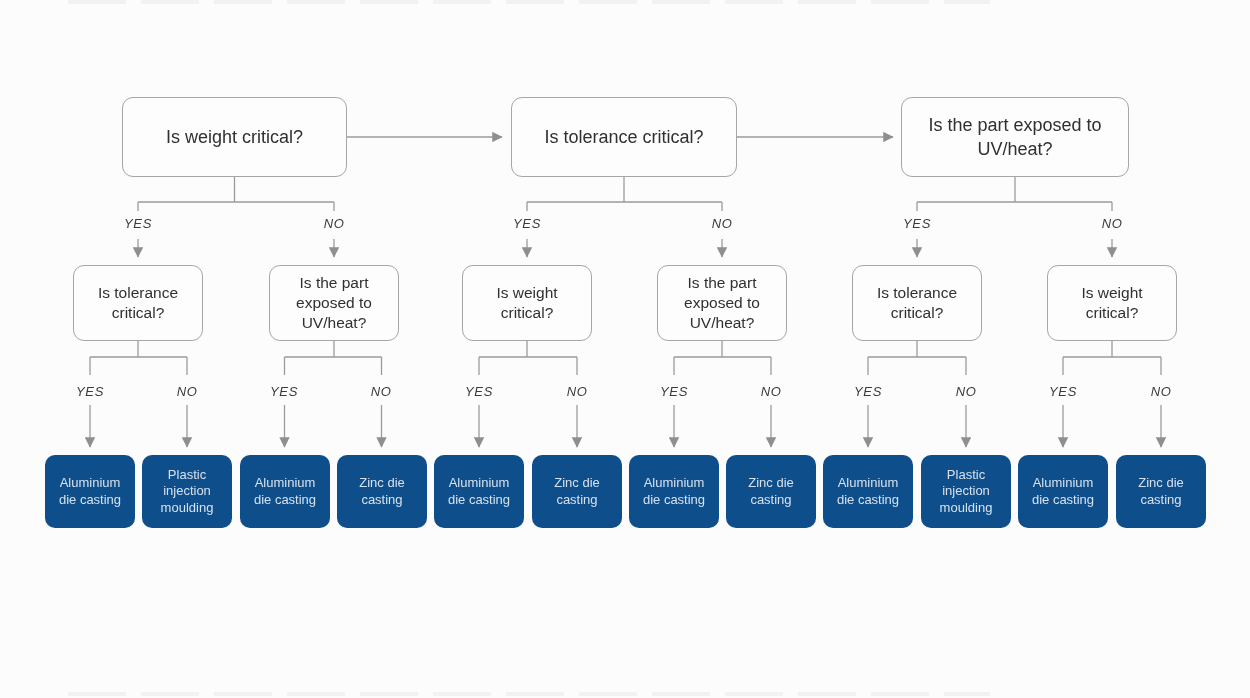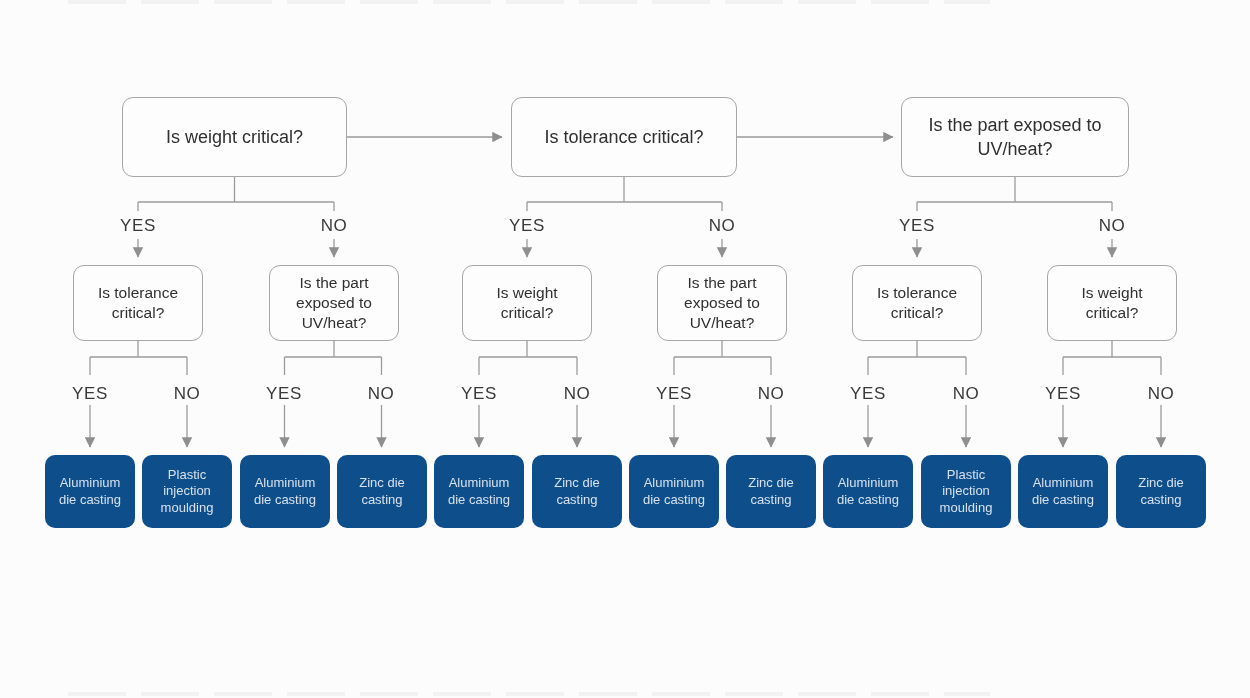--- a/index.html
+++ b/index.html
@@ -30,22 +30,22 @@
     text-align: center;
     background: #0d4e8b;
     border-radius: 10px;
     color: #d7e1ed;
     font-size: 13px; line-height: 1.28;
     padding: 4px 7px;
   }
 
   .yn {
     position: absolute; transform: translateX(-50%);
-    font-size: 17px; letter-spacing: 0.6px;
-    color: #3a3a3a; white-space: nowrap;
+    font-size: 13px; letter-spacing: 0.6px;
+    color: #3a3a3a; white-space: nowrap; font-style: italic;
   }
 
   .edge-strip {
     position: absolute; left: 68px; right: 38px; height: 4px;
     background: repeating-linear-gradient(90deg, #f2f2f2 0 58px, rgba(0,0,0,0) 58px 73px);
   }
 </style>
 </head>
 <body>
 

